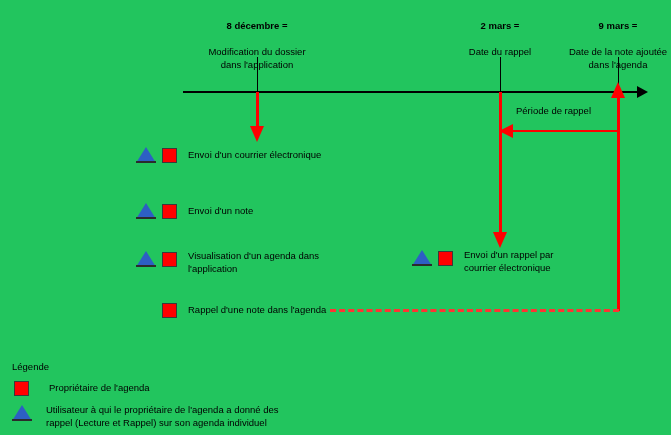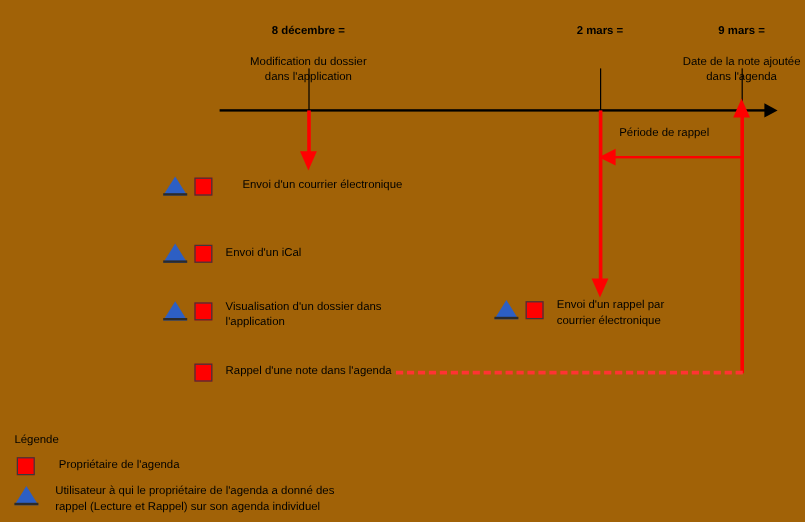--- a/index.html
+++ b/index.html
@@ -9,21 +9,21 @@
   }
   body {
     font-family: "Liberation Sans", sans-serif;
     color: #000000;
   }
   #stage {
     position: relative;
     width: 671px;
     height: 435px;
     overflow: hidden;
-    background: #a16207;
+    background: #22c55e;
   }
   .abs { position: absolute; }
 
   
   .date-head {
     text-align: center;
     font-size: 9.5px;
     line-height: 13px;
     color: #000;
     white-space: pre-line;
@@ -113,20 +113,21 @@
 <div id="stage">
 
   <div class="abs date-head" style="left:176px; top:6px; width:162px;">
     <span class="d-bold">8 décembre =</span>
     <span class="d-sub">Modification du dossier
 dans l'application</span>
   </div>
 
   <div class="abs date-head" style="left:437px; top:6px; width:126px;">
     <span class="d-bold">2 mars =</span>
+    <span class="d-sub">Date du rappel</span>
   </div>
 
   <div class="abs date-head" style="left:546px; top:6px; width:144px;">
     <span class="d-bold">9 mars =</span>
     <span class="d-sub">Date de la note ajoutée
 dans l'agenda</span>
   </div>
 
   <div class="abs vtick" style="left:257px; top:57px; height:36px;"></div>
   <div class="abs vtick" style="left:500px; top:57px; height:36px;"></div>
@@ -166,39 +167,39 @@
   <div class="abs period-label" style="left:516px; top:105px;">Période de rappel</div>
 
   <div class="abs dashed-red" style="left:330px; top:309px; width:289px;"></div>
 
   <div class="abs" style="left:136px; top:147px; display:flex; align-items:flex-start;">
     <div class="tri-wrap">
       <div class="tri"></div>
         <div class="tri-base"></div>
     </div>
     <div class="sq" style="margin-left:6px; margin-top:1px;"></div>
-    <div class="row-label" style="margin-left:25px; margin-top:2px;">Envoi d'un courrier électronique</div>
+    <div class="row-label" style="margin-left:11px; margin-top:2px;">Envoi d'un courrier électronique</div>
   </div>
 
   <div class="abs" style="left:136px; top:203px; display:flex; align-items:flex-start;">
     <div class="tri-wrap">
       <div class="tri"></div>
         <div class="tri-base"></div>
     </div>
     <div class="sq" style="margin-left:6px; margin-top:1px;"></div>
-    <div class="row-label" style="margin-left:11px; margin-top:2px;">Envoi d'un iCal</div>
+    <div class="row-label" style="margin-left:11px; margin-top:2px;">Envoi d'un note</div>
   </div>
 
   <div class="abs" style="left:136px; top:251px; display:flex; align-items:flex-start;">
     <div class="tri-wrap">
       <div class="tri"></div>
         <div class="tri-base"></div>
     </div>
     <div class="sq" style="margin-left:6px; margin-top:1px;"></div>
-    <div class="row-label" style="margin-left:11px; margin-top:-1px;">Visualisation d'un dossier dans
+    <div class="row-label" style="margin-left:11px; margin-top:-1px;">Visualisation d'un agenda dans
 l'application</div>
   </div>
 
   <div class="abs" style="left:162px; top:302px; display:flex; align-items:flex-start;">
     <div class="sq" style="margin-top:1px;"></div>
     <div class="row-label" style="margin-left:11px; margin-top:2px;">Rappel d'une note dans l'agenda</div>
   </div>
 
   <div class="abs" style="left:412px; top:250px; display:flex; align-items:flex-start;justify-content:center;">
     <div class="tri-wrap">

